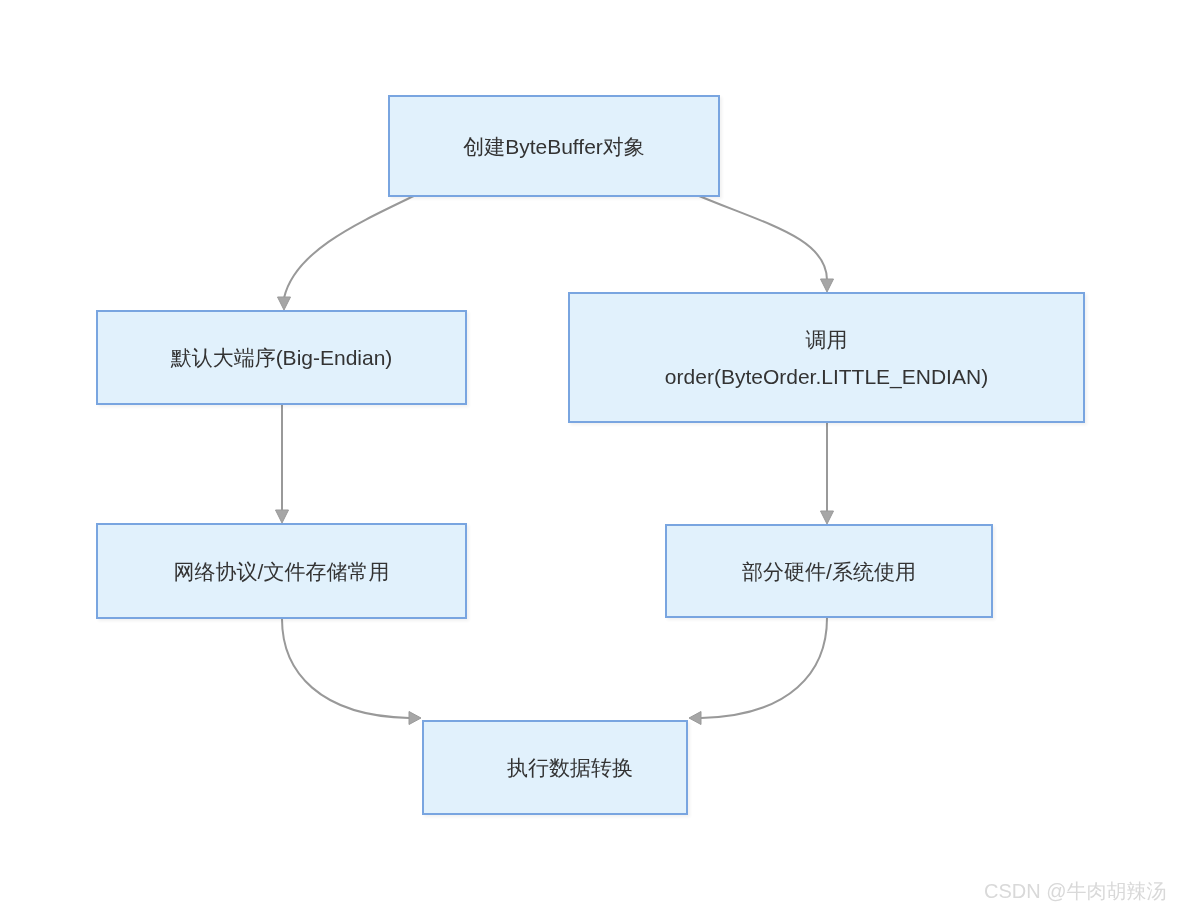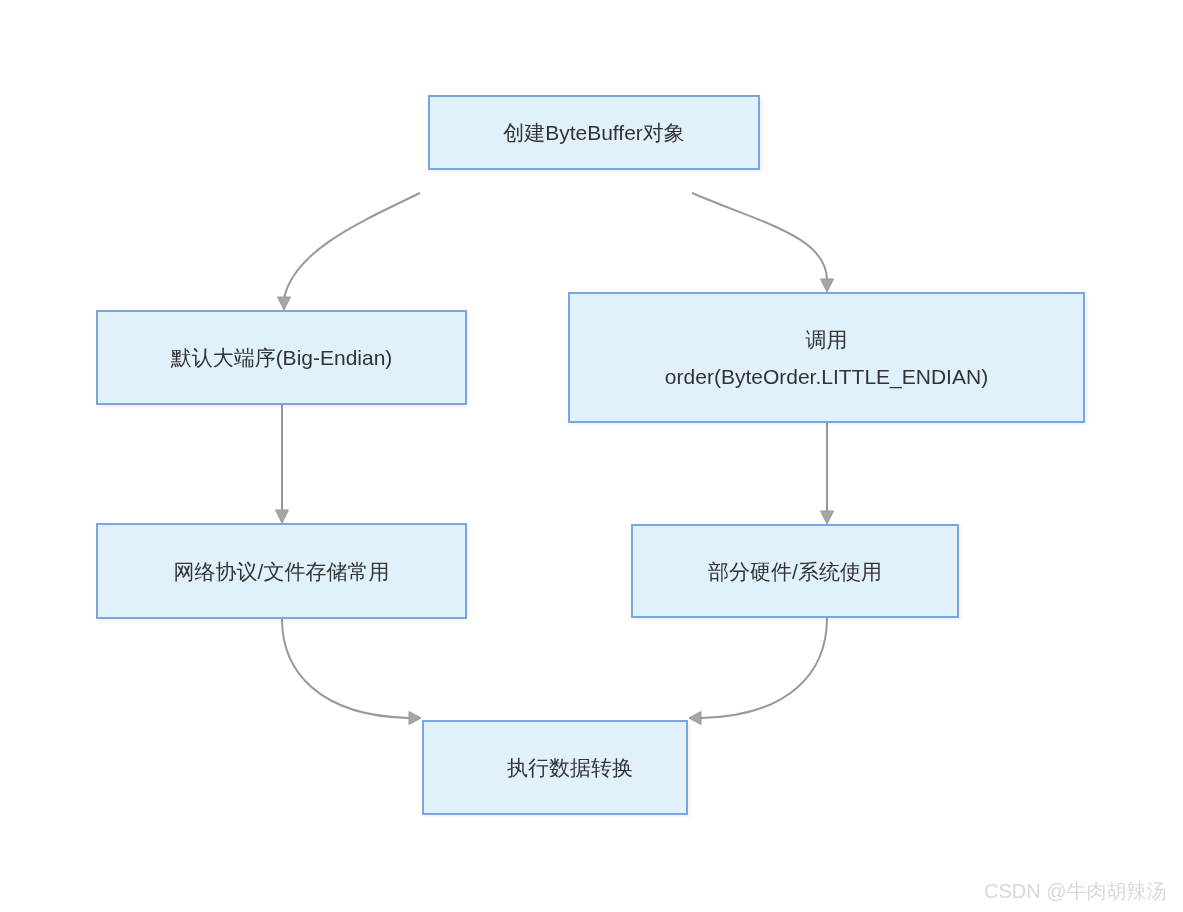--- a/index.html
+++ b/index.html
@@ -41,25 +41,25 @@
     box-shadow: 2px 2px 3px rgba(0, 0, 0, 0.06);
     display: flex;
     flex-direction: column;
     align-items: center;
     justify-content: center;
     text-align: center;
     color: var(--text, #333333);
     font-size: 21px;
     line-height: 37px;
   }
-  .node-create   { left: 388px; top: 95px;  width: 332px; height: 75px; margin-left: 40px; }
+  .node-create   { left: 388px; top: 95px;  width: 332px; height: 102px; }
   .node-big-endian { left: 96px; top: 310px; width: 371px; height: 95px; }
   .node-order-call { left: 568px; top: 292px; width: 517px; height: 131px; }
   .node-network  { left: 96px;  top: 523px; width: 371px; height: 96px; text-align: center; }
-  .node-hardware { left: 631px; top: 524px; width: 328px; height: 94px; }
+  .node-hardware { left: 665px; top: 524px; width: 328px; height: 94px; }
   .node-convert  { left: 422px; top: 720px; width: 266px; height: 95px; padding-left: 30px; }
   .watermark {
     position: absolute;
     left: 984px;
     top: 878px;
     font-size: 20px;
     color: var(--watermark, #d9d9d9);
     white-space: nowrap;
     text-align: right;
   }

